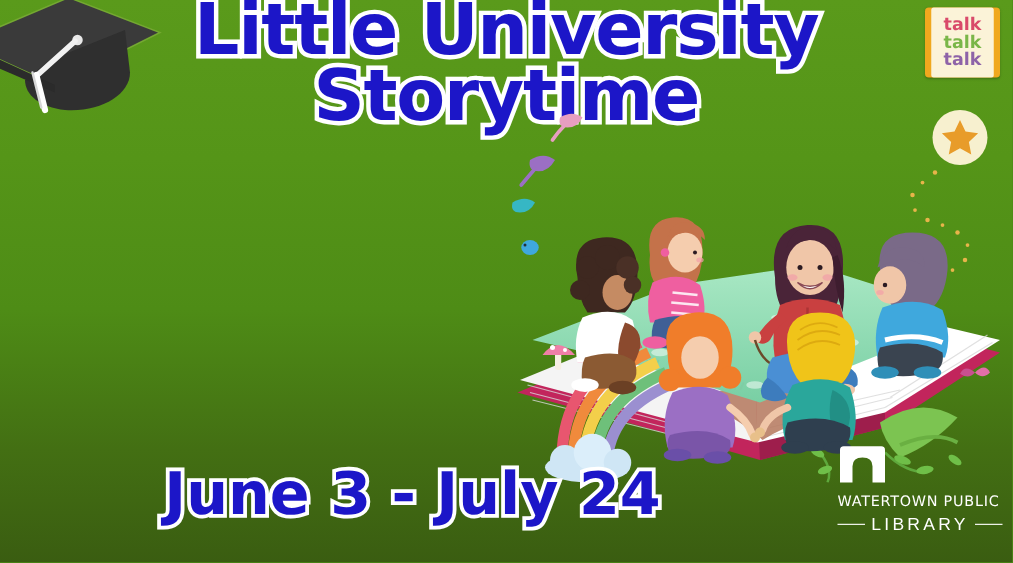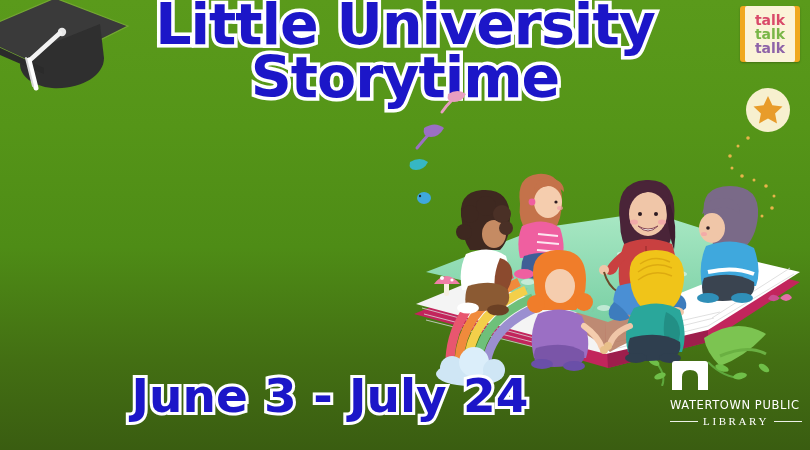--- a/index.html
+++ b/index.html
@@ -65,21 +65,21 @@
   
   .lib{position:absolute;right:8px;bottom:23px;width:132px;text-align:left;color:#ffffff;}
   .lib-name{
     font-family:"DejaVu Sans", sans-serif;font-size:11.5px;letter-spacing:.6px;
     margin-top:2px;white-space:nowrap;
   }
   .lib-sub{
     display:flex;align-items:center;justify-content:center;gap:5px;margin-top:3px;
   }
   .lib-sub .bar{height:1px;background:#ffffff;flex:1;opacity:.9;}
-  .lib-sub .txt{font-size:11px;letter-spacing:2.6px;font-family:Liberation Serif, serif;}
+  .lib-sub .txt{font-size:14px;letter-spacing:2.6px;font-family:Liberation Sans, sans-serif;}
 
   .illus{position:absolute;left:408px;top:86px;width:402px;height:300px;}
 </style>
 </head>
 <body>
 
 <div id="poster">
 
   <svg class="cap" viewBox="0 0 140 112">
     <path d="M-30 38 L55 2 L128 30 L44 72 Z" fill="#3a3a3a" stroke="#74a832" stroke-width="1.2"></path>

